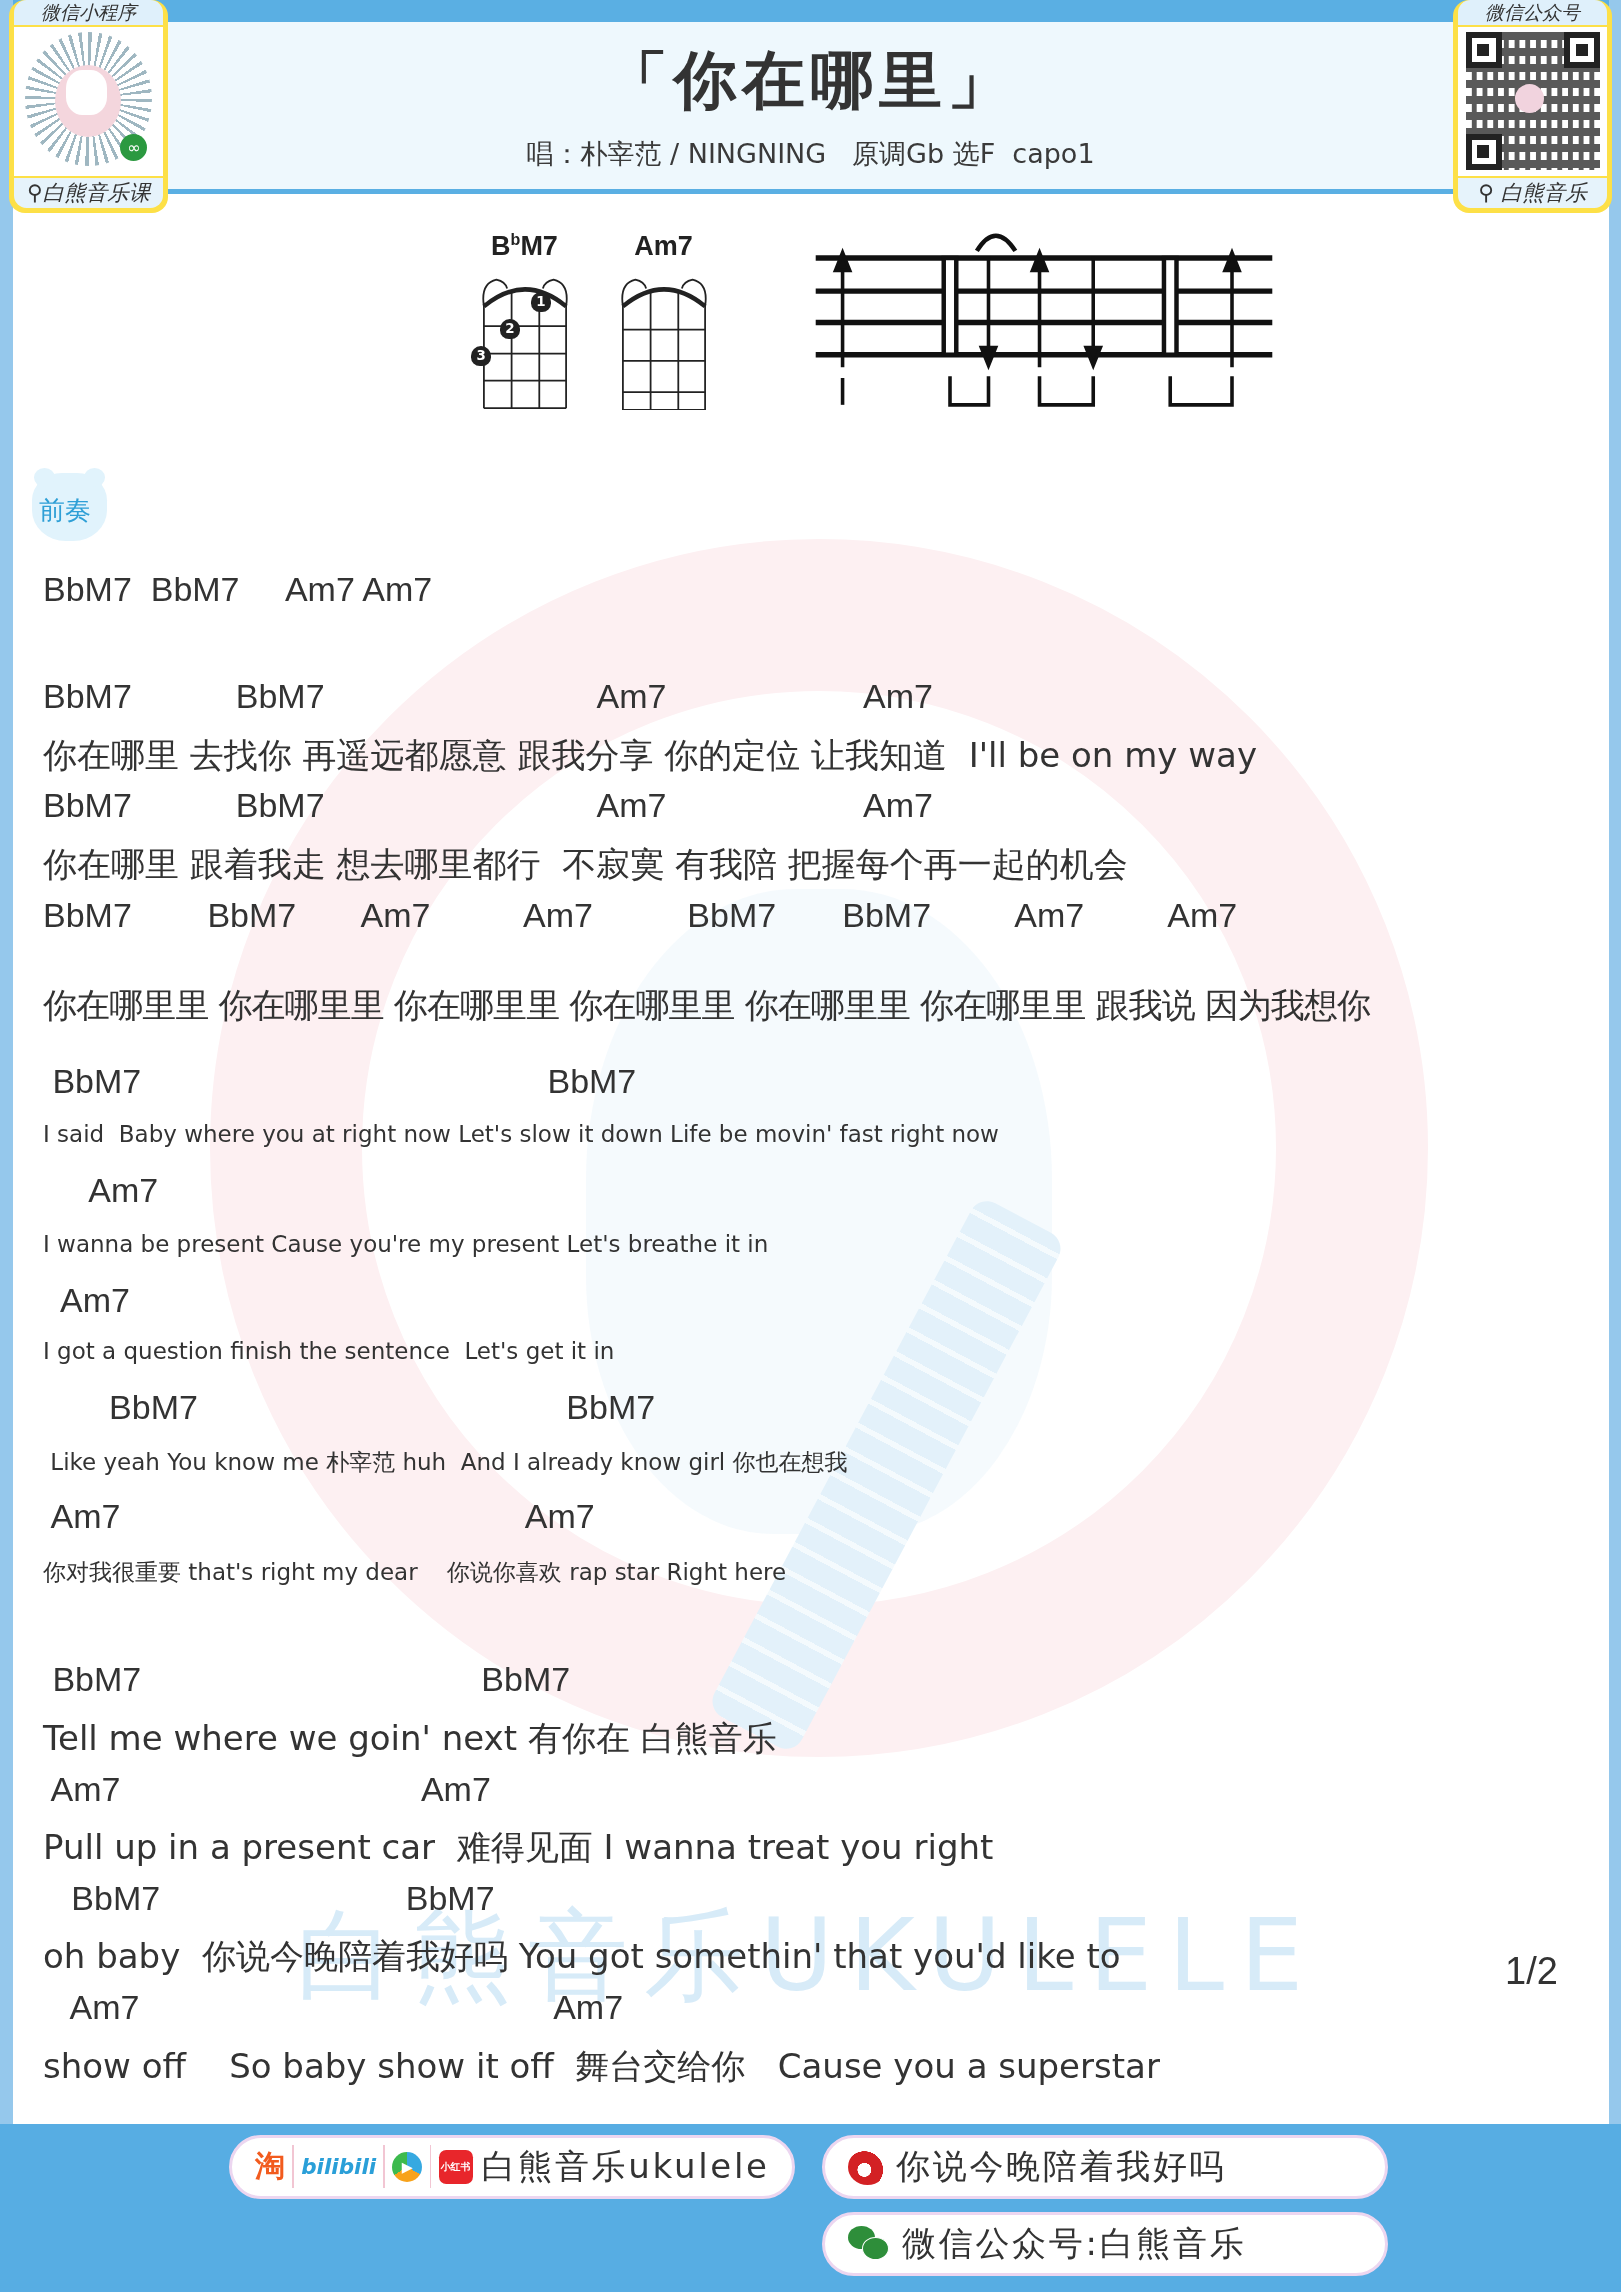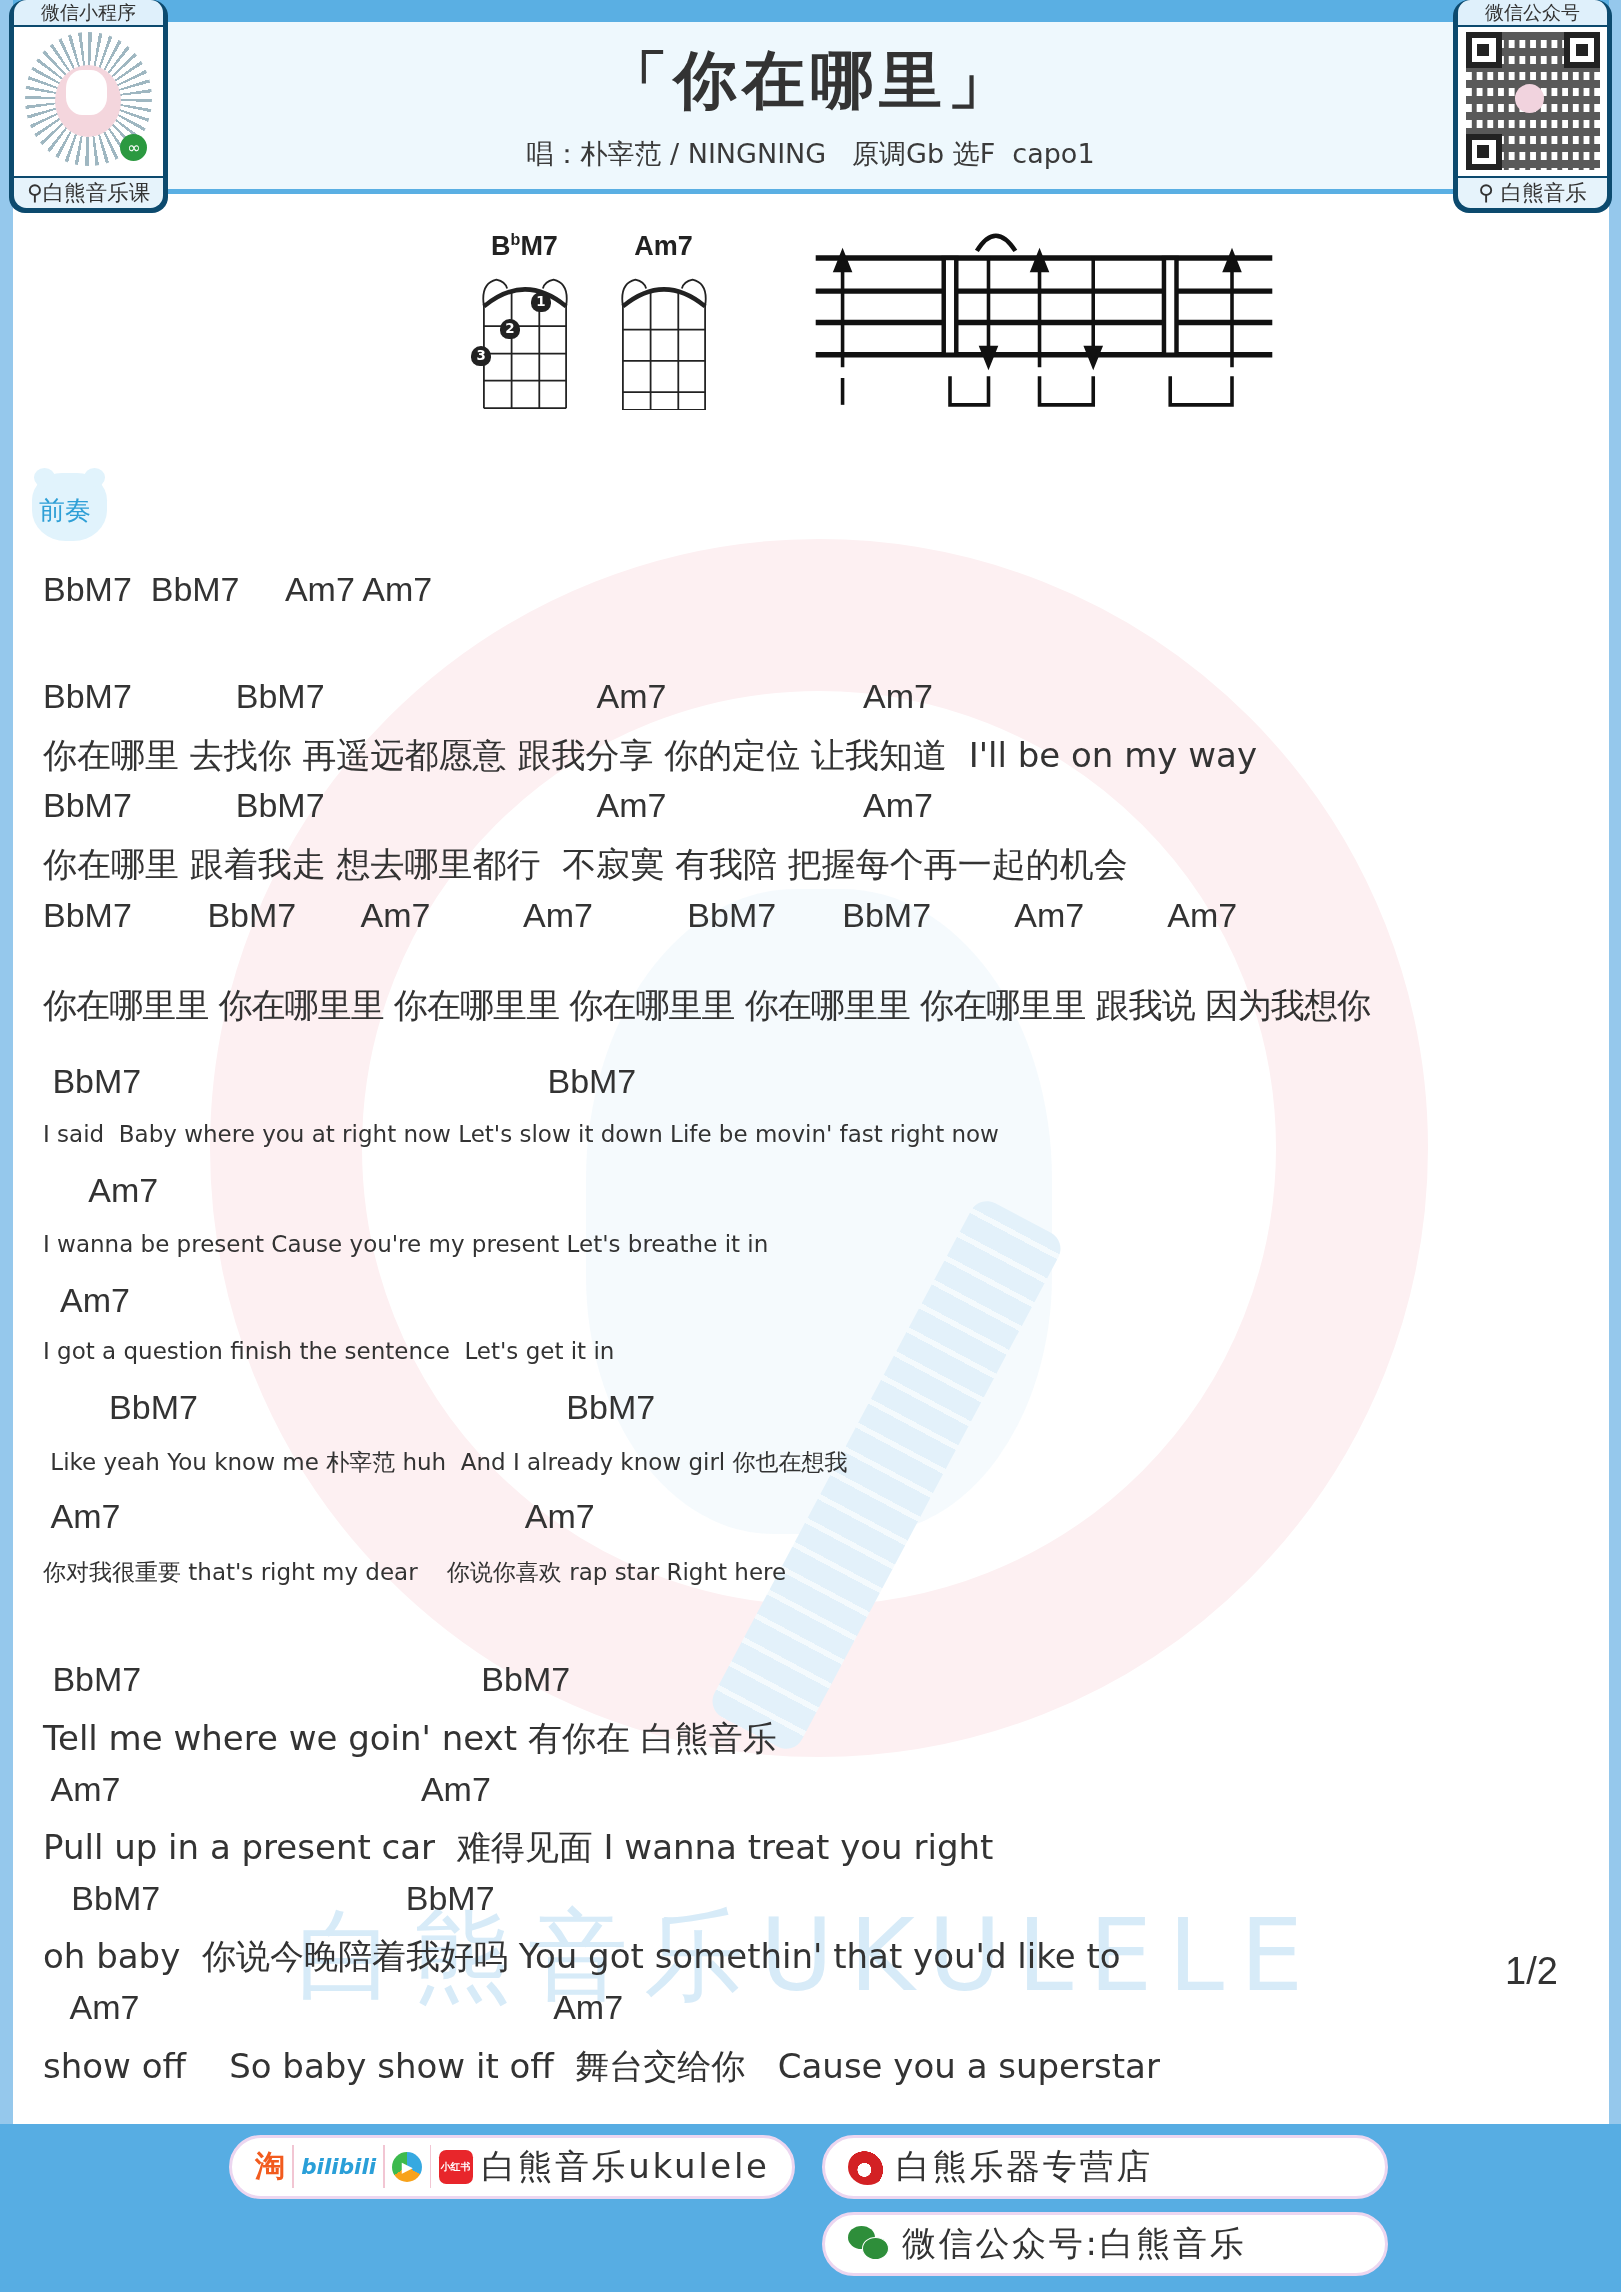--- a/index.html
+++ b/index.html
@@ -13,21 +13,21 @@
   .header-panel { position: absolute; left: 12.5px; top: 21.5px; width: 1596px; height: 172px; background: #eef8fd; border-bottom: 5.4px solid #5aafe3; }
   .content { position: absolute; left: 12.5px; top: 199px; width: 1596px; height: 1926px; background: #ffffff; overflow: hidden; }
 
   
   .wm-circle { position: absolute; left: 197px; top: 340px; width: 1218px; height: 1218px; border-radius: 50%; border: 152px solid #fdf0f2; }
   .wm-bear { position: absolute; left: 573px; top: 690px; width: 466px; height: 645px; border-radius: 45% 45% 40% 40%; background: #f4fafd; opacity: .9; }
   .wm-neck { position: absolute; left: 824px; top: 985px; width: 99px; height: 582px; background: repeating-linear-gradient(0deg, #e3f1fa 0 21.5px, #f4fafd 21.5px 27px); transform: rotate(28deg); border-radius: 18px; }
   .wm-text { position: absolute; left: 296px; top: 1890px; font-size: 100px; letter-spacing: 16px; color: #d7ebf8; font-family: "DejaVu Sans", sans-serif; white-space: nowrap; }
 
   
-  .qr-badge { position: absolute; top: 0; width: 159px; height: 213px; background: #0c4a6e; border-radius: 16px; padding: 0 5.4px 5.4px 5.4px; }
+  .qr-badge { position: absolute; top: 0; width: 159px; height: 213px; background: #fde047; border-radius: 16px; padding: 0 5.4px 5.4px 5.4px; font-style: italic; }
   .qr-badge.left { left: 9px; }
   .qr-badge.right { left: 1453px; }
   .qr-badge .cap { height: 25px; background: #dff0fb; border-radius: 12.5px 12.5px 0 0; text-align: center; font-size: 19px; line-height: 25px; color: #333; }
   .qr-badge .img { height: 149px; background: #ffffff; margin-top: 1.8px; position: relative; overflow: hidden; }
   .qr-badge .foot { height: 30px; background: #e6f3fb; border-radius: 0 0 12.5px 12.5px; margin-top: 1.8px; text-align: center; font-size: 21.5px; line-height: 30px; color: #333; }
   .mini-code { position: absolute; left: 10.7px; top: 5.4px; width: 127px; height: 134px; border-radius: 50%;
      background: repeating-conic-gradient(#9fb7c1 0 3deg, transparent 3deg 9deg); }
   .mini-code-inner { position: absolute; left: 41px; top: 38px; width: 66px; height: 72px; border-radius: 50%; background: #f4d6dd; }
   .mini-code-bear { position: absolute; left: 52px; top: 43px; width: 41px; height: 45px; border-radius: 40%; background: #ffffff; }
   .mini-link { position: absolute; left: 106px; top: 107px; width: 27px; height: 27px; border-radius: 50%; background: #2b9940; color: #fff; font-size: 16px; text-align: center; line-height: 27px; }
@@ -240,21 +240,21 @@
     <span class="ic-sep"></span>
     <span class="ic ic-bili">bilibili</span>
     <span class="ic-sep"></span>
     <span class="ic ic-video">▶</span>
     <span class="ic-sep"></span>
     <span class="ic ic-xhs">小红书</span>
     <span class="pill-text">白熊音乐ukulele</span>
   </div>
   <div class="pill" style="left:822px;top:10.7px;">
     <span class="ic ic-weibo"></span>
-    <span class="pill-text">白熊乐器专营店</span>
+    <span class="pill-text">你说今晚陪着我好吗</span>
   </div>
   <div class="pill" style="left:822px;top:88px;">
     <span class="ic ic-wechat">
         <span class="b1"></span>
         <span class="b2"></span>
       </span>
     <span class="pill-text">微信公众号:白熊音乐</span>
   </div>
 </div>
 

